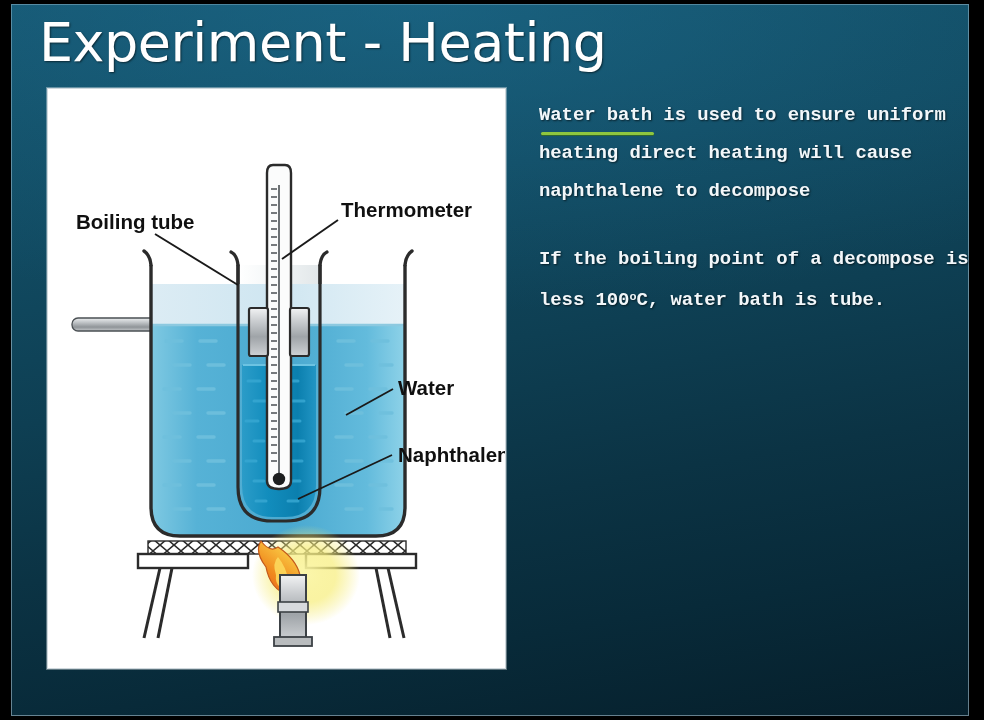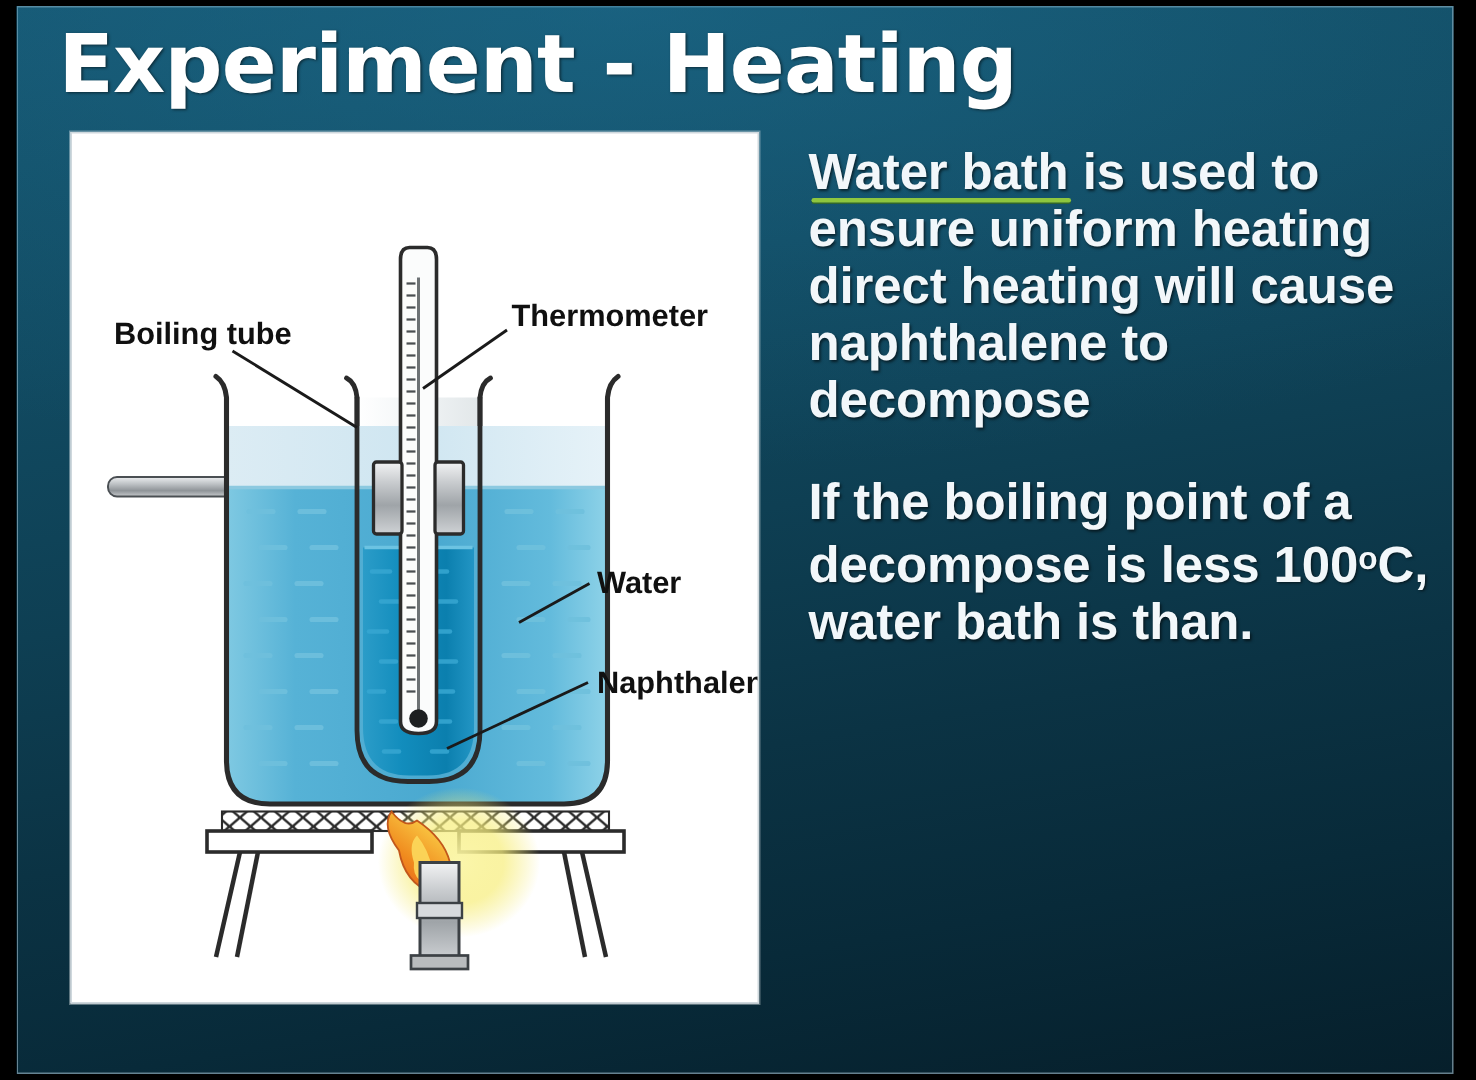--- a/index.html
+++ b/index.html
@@ -56,21 +56,21 @@
   
   #slide-title {
     position: absolute;
     left: 28px;
     top: 6px;
     width: 700px;
     color: #ffffff;
     font-size: 54px;
     line-height: 66px;
     letter-spacing: -0.5px;
-    font-weight: 700;
+    font-weight: 400;
     font-family: "DejaVu Sans", sans-serif;
     text-shadow: 1px 1px 2px rgba(0,0,0,0.55);
     white-space: nowrap;
     z-index: 5;
   }
 
   
   #diagram-panel {
     position: absolute;
     left: 36px;
@@ -87,24 +87,24 @@
   
   #text-column {
     position: absolute;
     left: 528px;
     top: 92px;
     width: 430px;
     z-index: 5;
   }
   .para {
     color: #f2f7fa;
-    font-size: 34px;
+    font-size: 19px;
     line-height: 38px;
     font-weight: 700;
-    font-family: Liberation Sans, sans-serif;
+    font-family: Liberation Mono, monospace;
     text-shadow: 1px 1px 2px rgba(0,0,0,0.6);
     margin: 0 0 30px 0;
     letter-spacing: -0.1px;
   }
   .para:last-child { margin-bottom: 0; }
   .para .underlined {
     position: relative;
     display: inline-block;
   }
   .para .underlined::after {
@@ -364,19 +364,19 @@
         <text x="350" y="306" class="dlabel" font-family="Liberation Sans, sans-serif" font-size="20.5" font-weight="700" fill="#101010">Water</text>
 
         <text x="350" y="373" class="dlabel" font-family="Liberation Sans, sans-serif" font-size="20.5" font-weight="700" fill="#101010">Naphthalene</text>
       </svg>
     </div>
 
     <div id="text-column">
 
       <p class="para"><span class="underlined">Water bath</span><span> is used to ensure uniform heating direct heating will cause naphthalene to decompose</span></p>
 
-      <p class="para"><span>If the boiling point of a decompose is less 100</span><span class="deg">o</span><span>C, water bath is than.</span></p>
+      <p class="para"><span>If the boiling point of a decompose is less 100</span><span class="deg">o</span><span>C, water bath is tube.</span></p>
 
 
     </div>
 
   </div>
 </div>
 
 </body></html>

